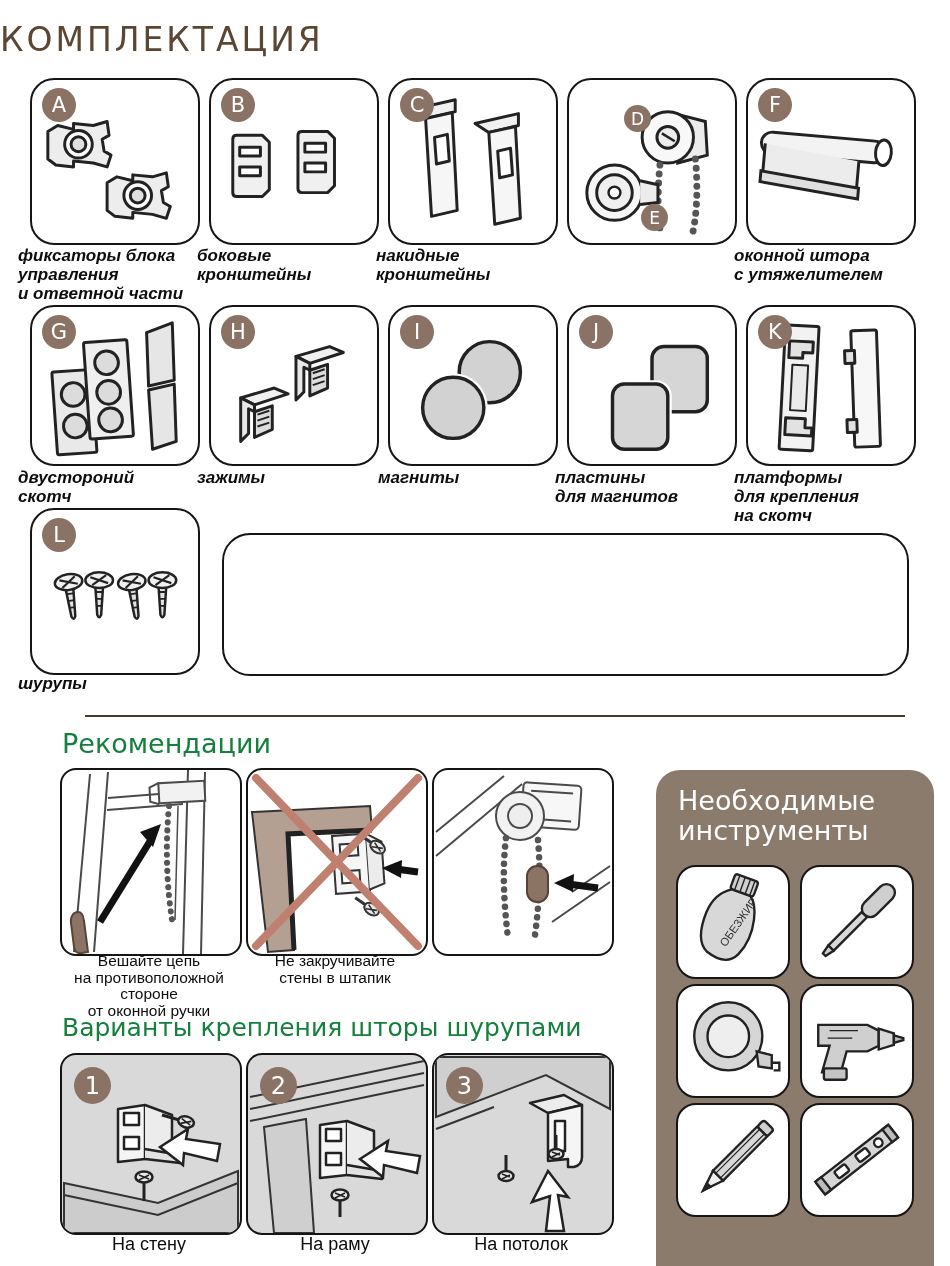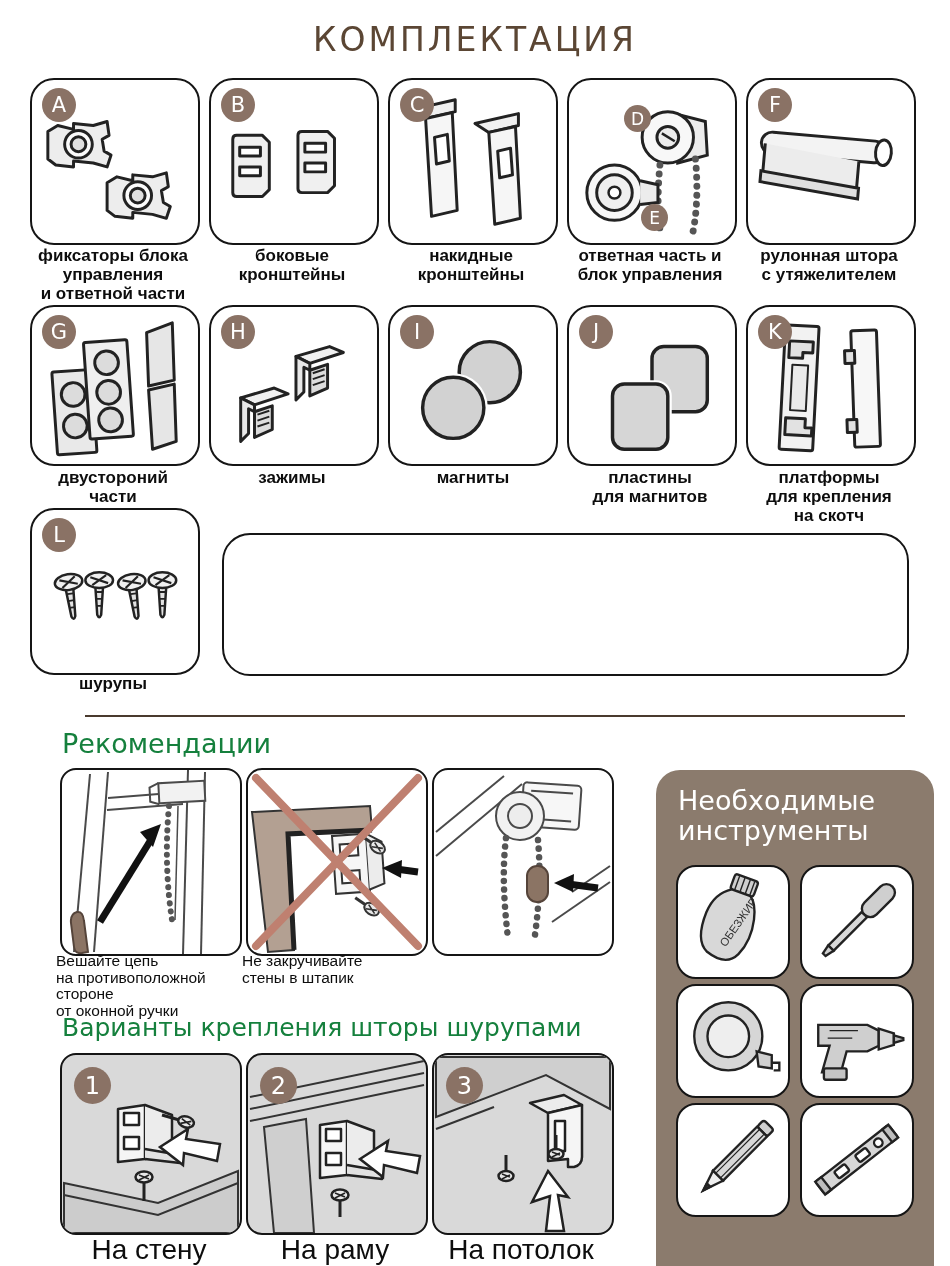--- a/index.html
+++ b/index.html
@@ -1,46 +1,46 @@
 <!DOCTYPE html>
 <html><head>
 <meta charset="utf-8">
 <style>
   html,body{margin:0;padding:0;background:#fff;}
   .page{position:relative;width:950px;height:1266px;background:#fff;overflow:hidden;
         font-family:"Liberation Sans",sans-serif;color:#111;}
-  .title{position:absolute;top:20px;left:0;width:100%;text-align:center;
+  .title{position:absolute;top:20px;left:0;width:100%;text-align:left;
          font-family:"DejaVu Sans",sans-serif;font-size:33px;letter-spacing:3px;color:#5b4634;}
   .part-box{position:absolute;width:166px;background:#fff;border:2.5px solid #151515;border-radius:24px;}
   .pb-r1{top:78px;height:163px;}
   .pb-r2{top:305px;height:157px;}
   .badge{position:absolute;border-radius:50%;background:#8a7265;color:#fff;
          display:flex;align-items:center;justify-content:center;
          font-family:"DejaVu Sans",sans-serif;}
   .badge-corner{left:10px;top:8px;width:34px;height:34px;font-size:21px;}
   .badge-small{width:27px;height:27px;font-size:17px;}
   .badge-num{left:12px;top:12px;width:37px;height:37px;font-size:24px;}
   .part-icon{position:absolute;inset:4px;}
-  .part-caption{position:absolute;width:190px;text-align:center;font-weight:bold;
-                font-size:17px;line-height:1.12;white-space:pre-line;color:#0d0d0d;}
+  .part-caption{position:absolute;width:190px;text-align:left;font-weight:bold;
+                font-size:17px;line-height:1.12;white-space:pre-line;color:#0d0d0d;font-style:italic;}
   .cap-r1{top:246px;} .cap-r2{top:468px;}
   .empty-box{position:absolute;left:222px;top:533px;width:683px;height:139px;
              border:2.5px solid #151515;border-radius:28px;background:#fff;}
   .divider{position:absolute;left:85px;top:715px;width:820px;height:2px;background:#4a3a2e;}
   .section-heading{position:absolute;left:62px;font-family:"DejaVu Sans",sans-serif;color:#15803d;}
   .rec-heading{top:728px;font-size:27px;}
   .mount-heading{top:1013px;font-size:25px;}
   .rec-card{position:absolute;top:768px;width:178px;height:184px;background:#fff;
             border:2.5px solid #151515;border-radius:16px;overflow:hidden;}
   .rec-svg{position:absolute;inset:0;width:100%;height:100%;}
-  .rec-caption{position:absolute;top:953px;width:186px;font-size:15.5px;
+  .rec-caption{position:absolute;top:953px;width:186px;text-align:center;font-size:15.5px;
                line-height:1.07;white-space:pre-line;color:#0d0d0d;}
   .mount-card{position:absolute;top:1053px;width:178px;height:178px;background:#d9d9d9;
               border:2.5px solid #151515;border-radius:16px;overflow:hidden;}
-  .mount-caption{position:absolute;top:1234px;width:178px;text-align:center;font-size:28px;color:#0d0d0d;}
+  .mount-caption{position:absolute;top:1234px;width:178px;text-align:center;font-size:18px;color:#0d0d0d;}
   .tools-panel{position:absolute;left:628px;top:770px;width:278px;height:548px;
                background:#8b7b6d;border-radius:24px;margin-left:28px;}
   .tools-heading{position:absolute;left:22px;top:16px;color:#fff;font-family:"DejaVu Sans",sans-serif;
                  font-size:27px;line-height:1.1;white-space:pre-line;}
   .tool-tile{position:absolute;width:110px;height:110px;background:#fff;border:2.5px solid #151515;
              border-radius:20px;display:flex;align-items:center;justify-content:center;}
   .tt-c1{left:20px;} .tt-c2{left:144px;}
   .tt-r1{top:95px;} .tt-r2{top:214px;} .tt-r3{top:333px;}
 </style>
 </head>
@@ -135,23 +135,21 @@
     <div class="badge badge-corner">F</div>
   </div>
 
   <div class="part-caption cap-r1" style="left:18px">фиксаторы блока
 управления
 и ответной части</div>
   <div class="part-caption cap-r1" style="left:197px">боковые
 кронштейны</div>
   <div class="part-caption cap-r1" style="left:376px">накидные
 кронштейны</div>
-  <div class="part-caption cap-r1" style="left:555px">ответная часть и
-блок управления</div>
-  <div class="part-caption cap-r1" style="left:734px">рулонная штора
+  <div class="part-caption cap-r1" style="left:734px">оконной штора
 с утяжелителем</div>
 
   <div class="part-box pb-r2" style="left:30px">
     <svg class="part-icon" viewBox="0 0 160 160">
       <g stroke="#222" stroke-width="3" fill="#e9e9e9" stroke-linejoin="round">
         <g transform="translate(16,62) rotate(-4)">
             <rect width="40" height="84" rx="2"></rect>
             <circle cx="20" cy="24" r="12" fill="#dcdcdc"></circle>
             <circle cx="20" cy="56" r="12" fill="#dcdcdc"></circle>
           </g>
@@ -221,21 +219,21 @@
           <rect width="26" height="118" rx="2" fill="#f7f7f7"></rect>
           <rect x="-7" y="20" width="10" height="13" fill="#e2e2e2"></rect>
           <rect x="-7" y="90" width="10" height="13" fill="#e2e2e2"></rect>
         </g>
       </g>
     </svg>
     <div class="badge badge-corner">K</div>
   </div>
 
   <div class="part-caption cap-r2" style="left:18px">двустороний
-части</div>
+скотч</div>
   <div class="part-caption cap-r2" style="left:197px">зажимы</div>
   <div class="part-caption cap-r2" style="left:378px">магниты</div>
   <div class="part-caption cap-r2" style="left:734px">платформы
 для крепления
 на скотч</div>
   <div class="part-caption cap-r2" style="left:555px">пластины
 для магнитов</div>
 
   <div class="part-box" style="left:30px;top:508px;height:163px">
     <svg class="part-icon" viewBox="0 0 160 160">

